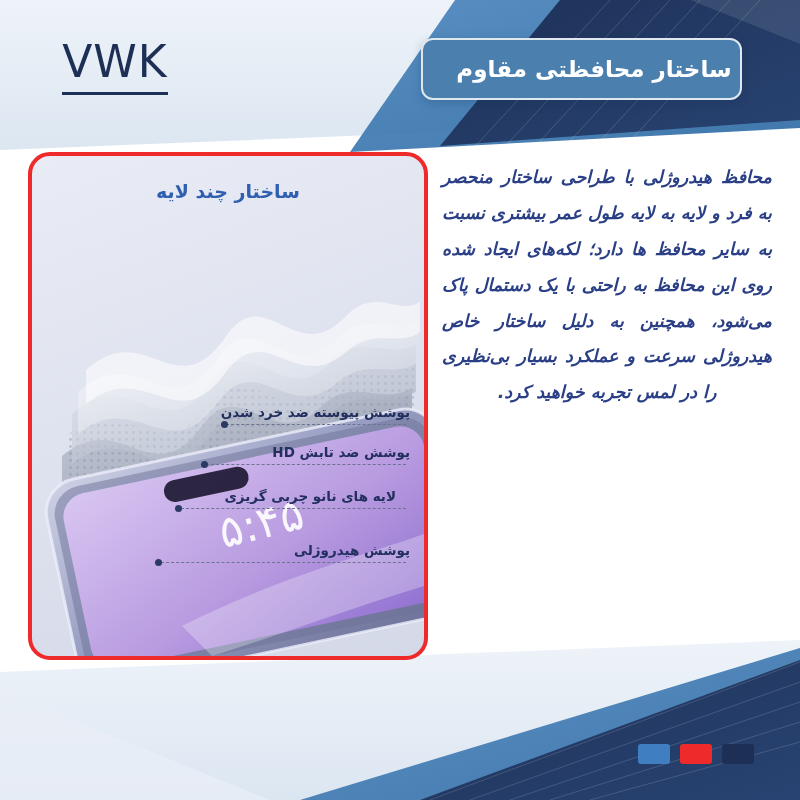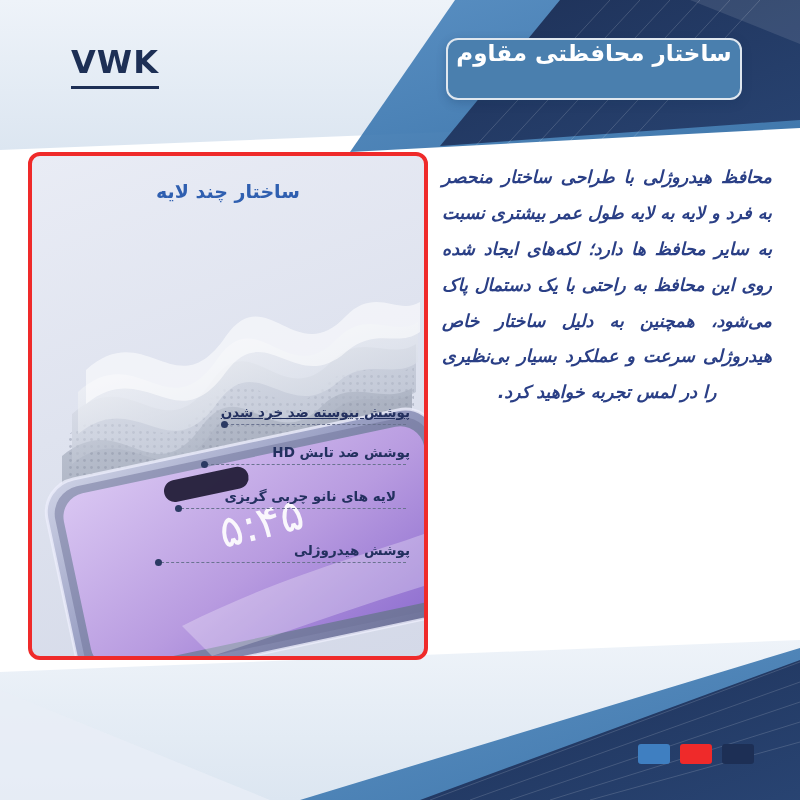--- a/index.html
+++ b/index.html
@@ -21,31 +21,31 @@
     position:absolute;top:0;left:0;width:800px;height:140px;
     overflow:hidden;
   }
   .title-chip{
     position:absolute;top:38px;right:58px;
     width:292px;height:58px;
     background:#4a7fae;
     border:2px solid #dfe7ef;
     border-radius:12px;
     box-shadow:0 3px 10px rgba(20,50,90,.25);
-    display:flex;justify-content:center;
+    display:flex;align-items:center;justify-content:center;padding-left:25px;
   }
   .title-chip span{
     color:#ffffff;font-size:23px;font-weight:bold;letter-spacing:.5px;
   }
   .logo{
     position:absolute;top:34px;left:60px;width:110px;height:66px;
     display:flex;align-items:center;justify-content:center;
   }
   .logo .mark{
-    font-size:32px;font-weight:bold;color:#1d2f55;letter-spacing:1px;
+    font-size:44px;font-weight:normal;color:#1d2f55;letter-spacing:1px;
     line-height:1;
     padding-bottom:8px;
     border-bottom:3px solid #1d2f55;
   }
   .logo .mark::before{
     content:"";
   }
 
   
   .para{
@@ -58,21 +58,21 @@
     font-weight:bold;
     letter-spacing:.2px;
     font-style:italic;
   }
 
   
   .panel{
     position:absolute;top:152px;left:28px;
     width:392px;height:500px;
     border:4px solid #ef2a2a;
-    border-radius:12px;
+    border-radius:22px;
     background:linear-gradient(160deg,#e9ecf5 0%,#dfe3ef 45%,#d4d9e8 100%);
     overflow:hidden;
   }
   .panel-title{
     position:absolute;top:24px;left:0;width:100%;
     text-align:center;color:#2f5fb0;font-size:19px;font-weight:bold;
   }
   .layer-label{
     position:absolute;
     color:#23305f;font-size:13.5px;font-weight:bold;
@@ -215,21 +215,21 @@
 
     <div class="leader" style="top:308px;right:18px;width:205px;"></div>
     <div class="dot" style="top:305px;right:216px;"></div>
 
     <div class="leader" style="top:352px;right:18px;width:230px;"></div>
     <div class="dot" style="top:349px;right:242px;"></div>
 
     <div class="leader" style="top:406px;right:18px;width:250px;"></div>
     <div class="dot" style="top:403px;right:262px;"></div>
 
-    <div class="layer-label" style="top:248px;right:14px;text-decoration:underline;">پوشش پیوسته ضد خرد شدن</div>
+    <div class="layer-label" style="top:248px;right:14px;">پوشش پیوسته ضد خرد شدن</div>
     <div class="layer-label" style="top:288px;right:14px;margin-left:32px;">پوشش ضد تابش HD</div>
     <div class="layer-label" style="top:332px;right:28px;">لایه های نانو چربی گریزی</div>
     <div class="layer-label" style="top:386px;right:14px;">پوشش هیدروژلی</div>
   </div>
 
   <div class="footer-band">
     <div class="swatches">
       <div class="sw" style="background:#3f7fc1"></div>
       <div class="sw" style="background:#ef2a2a"></div>
       <div class="sw" style="background:#1d2f55"></div>

